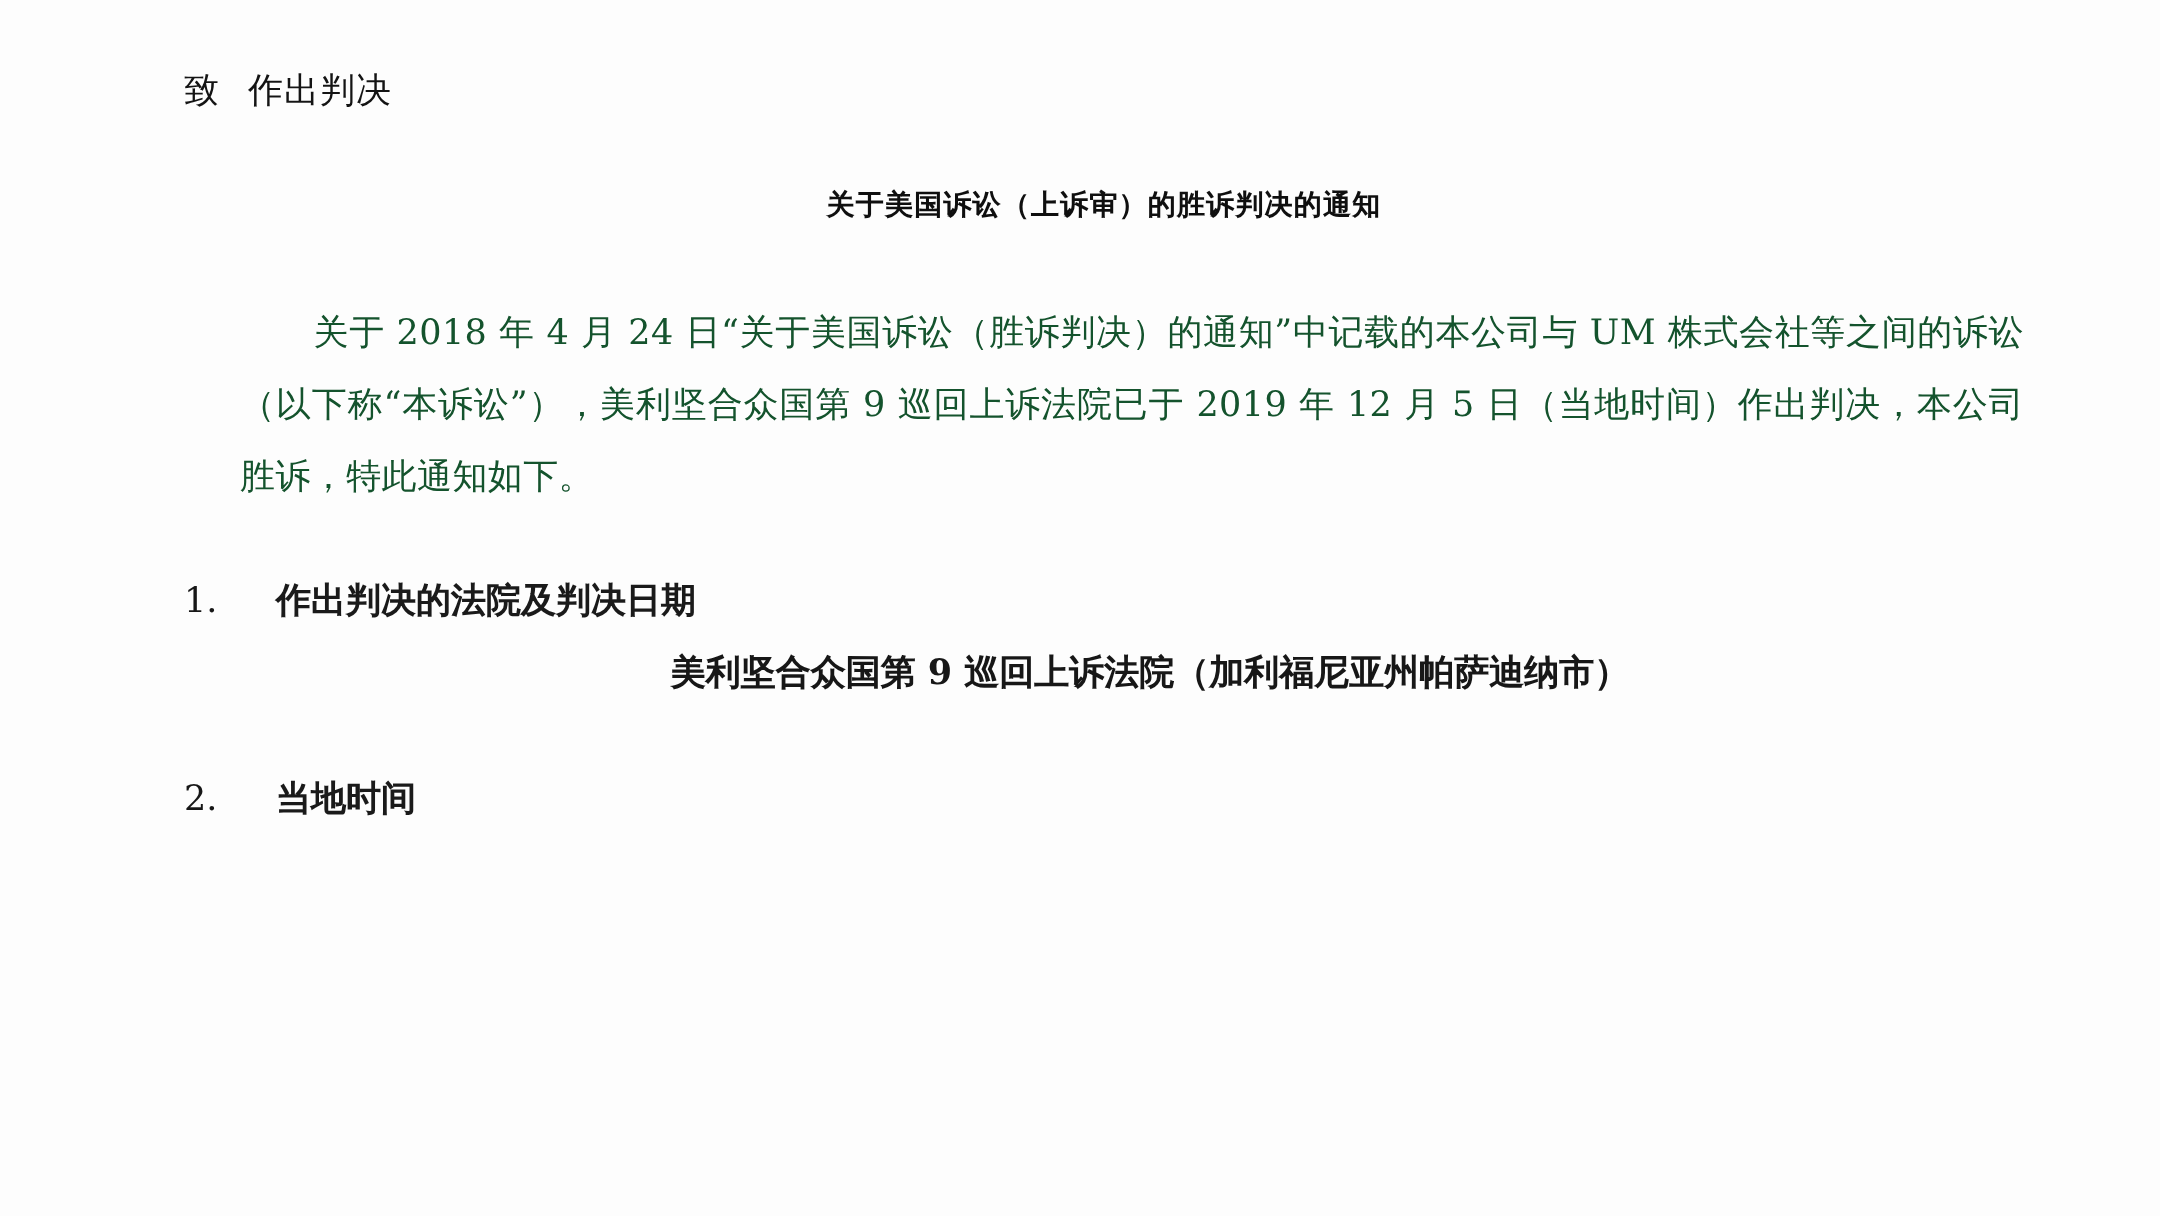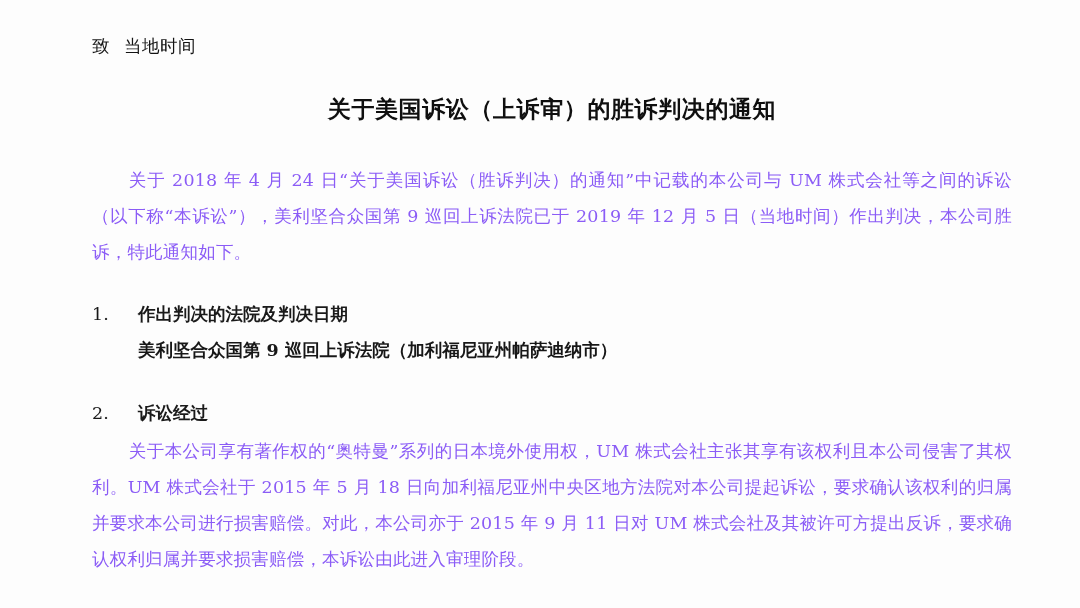--- a/index.html
+++ b/index.html
@@ -34,33 +34,34 @@
     line-height: 1.6;
     margin-bottom: 34px;
     color: #141414;
   }
   .addressee .gap {
     display: inline-block;
     width: 14px;
   }
   .doc-title {
     text-align: center;
-    font-size: 23px;
+    font-size: 14px;
     font-weight: bold;
     letter-spacing: 0.6px;
     margin: 0 0 38px 0;
     color: #0f0f0f;
   }
   .para {
     font-size: 17.5px;
     line-height: 2.05;
     text-align: justify;
     text-justify: inter-ideograph;
     letter-spacing: 0.2px;
-    color: #8b5cf6;
+    color: #14532d;
+    margin-left: 28px;
   }
   .para.indent {
     text-indent: 2.1em;
   }
   .section {
     margin-top: 26px;
   }
   .numbered {
     display: flex;
     align-items: flex-start;
@@ -73,55 +74,55 @@
     color: #171717;
   }
   .numbered .body {
     flex: 1 1 auto;
     font-weight: bold;
   }
   .sub-line {
     font-size: 17.5px;
     line-height: 2.05;
     color: #171717;
+    text-align: center;
   }
   .section-2 {
     margin-top: 28px;
   }
   .para-2 {
     margin-top: 2px;
   }
 </style>
 </head>
 <body>
 
 <div class="page">
   <div class="doc-body">
 
     <div class="addressee">
-      <span>致</span><span class="gap"></span><span>当地时间</span>
+      <span>致</span><span class="gap"></span><span>作出判决</span>
     </div>
 
     <div class="doc-title">关于美国诉讼（上诉审）的胜诉判决的通知</div>
 
     <div class="para indent">关于 2018 年 4 月 24 日“关于美国诉讼（胜诉判决）的通知”中记载的本公司与 UM 株式会社等之间的诉讼（以下称“本诉讼”），美利坚合众国第 9 巡回上诉法院已于 2019 年 12 月 5 日（当地时间）作出判决，本公司胜诉，特此通知如下。</div>
 
     <div class="section">
       <div class="numbered">
         <span class="num">1.</span>
         <span class="body">作出判决的法院及判决日期</span>
       </div>
       <div class="numbered">
         <span class="num"></span>
         <span class="body sub-line">美利坚合众国第 9 巡回上诉法院（加利福尼亚州帕萨迪纳市）</span>
       </div>
     </div>
 
     <div class="section section-2">
       <div class="numbered">
         <span class="num">2.</span>
-        <span class="body">诉讼经过</span>
+        <span class="body">当地时间</span>
       </div>
-      <div class="para indent para-2">关于本公司享有著作权的“奥特曼”系列的日本境外使用权，UM 株式会社主张其享有该权利且本公司侵害了其权利。UM 株式会社于 2015 年 5 月 18 日向加利福尼亚州中央区地方法院对本公司提起诉讼，要求确认该权利的归属并要求本公司进行损害赔偿。对此，本公司亦于 2015 年 9 月 11 日对 UM 株式会社及其被许可方提出反诉，要求确认权利归属并要求损害赔偿，本诉讼由此进入审理阶段。</div>
     </div>
 
   </div>
 </div>
 
 </body></html>

